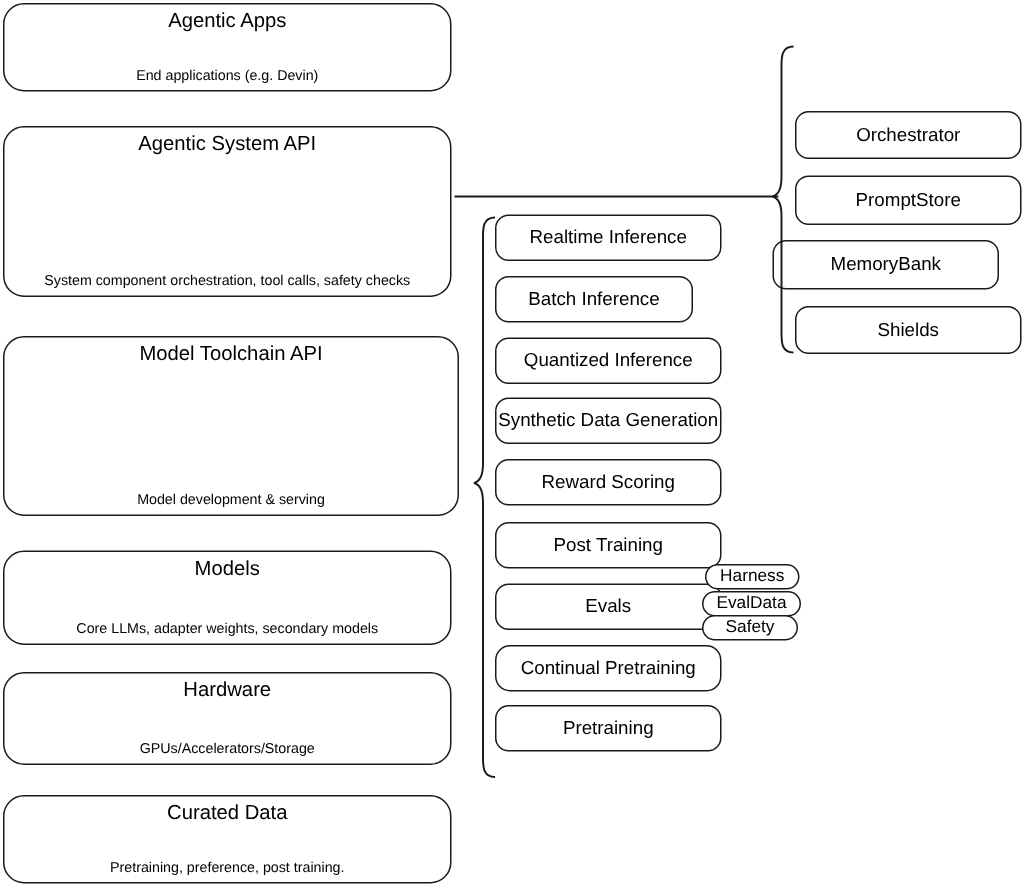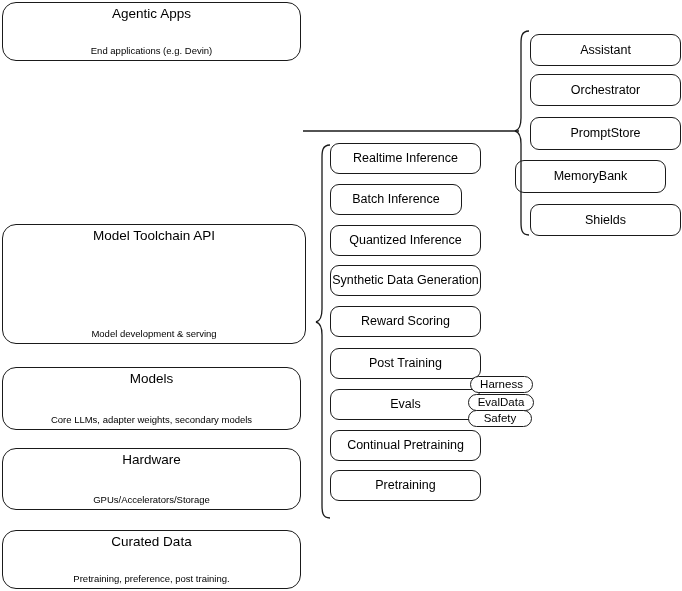--- a/index.html
+++ b/index.html
@@ -121,20 +121,24 @@
              C 320,323 322,327 322,335
              L 322,505
              C 322,511 322,518 330,518"></path>
   </svg>
 
   <div class="stack-box" style="left:2px; top:2px; width:299px; height:59px;">
     <div class="stack-title">Agentic Apps</div>
     <div class="stack-sub">End applications (e.g. Devin)</div>
   </div>
 
+  <div class="stack-box" style="left:2px; top:84px; width:299px; height:114px;">
+    <div class="stack-title">Agentic System API</div>
+    <div class="stack-sub">System component orchestration, tool calls, safety checks</div>
+  </div>
 
   <div class="stack-box" style="left:2px; top:224px; width:304px; height:120px;">
     <div class="stack-title">Model Toolchain API</div>
     <div class="stack-sub">Model development &amp; serving</div>
   </div>
 
   <div class="stack-box" style="left:2px; top:367px; width:299px; height:63px;">
     <div class="stack-title">Models</div>
     <div class="stack-sub">Core LLMs, adapter weights, secondary models</div>
   </div>
@@ -142,21 +146,20 @@
   <div class="stack-box" style="left:2px; top:448px; width:299px; height:62px;">
     <div class="stack-title">Hardware</div>
     <div class="stack-sub">GPUs/Accelerators/Storage</div>
   </div>
 
   <div class="stack-box" style="left:2px; top:530px; width:299px; height:59px;">
     <div class="stack-title">Curated Data</div>
     <div class="stack-sub">Pretraining, preference, post training.</div>
   </div>
 
-  <div class="item-box" style="left:530px; top:34px; width:151px; height:32px;">Assistant</div>
 
   <div class="item-box" style="left:530px; top:74px; width:151px; height:32px;">Orchestrator</div>
 
   <div class="item-box" style="left:530px; top:117px; width:151px; height:33px;">PromptStore</div>
 
   <div class="item-box" style="left:515px; top:160px; width:151px; height:33px;">MemoryBank</div>
 
   <div class="item-box" style="left:530px; top:204px; width:151px; height:32px;">Shields</div>
 
   <div class="item-box" style="left:330px; top:143px; width:151px; height:31px;">Realtime Inference</div>
@@ -166,21 +169,21 @@
   <div class="item-box" style="left:330px; top:225px; width:151px; height:31px;">Quantized Inference</div>
 
   <div class="item-box" style="left:330px; top:265px; width:151px; height:31px;">Synthetic Data Generation</div>
 
   <div class="item-box" style="left:330px; top:306px; width:151px; height:31px;">Reward Scoring</div>
 
   <div class="item-box" style="left:330px; top:348px; width:151px; height:31px;">Post Training</div>
 
   <div class="item-box" style="left:330px; top:389px; width:151px; height:31px;">Evals</div>
 
-  <div class="item-box" style="left:330px; top:430px; width:151px; height:31px;">Continual Pretraining</div>
+  <div class="item-box" style="left:330px; top:430px; width:151px; height:31px;border-radius:10px;">Continual Pretraining</div>
 
   <div class="item-box" style="left:330px; top:470px; width:151px; height:31px;">Pretraining</div>
 
   <div class="pill" style="left:470px; top:376px; width:63px; height:17px;">Harness</div>
 
   <div class="pill" style="left:468px; top:394px; width:66px; height:17px;">EvalData</div>
 
   <div class="pill" style="left:468px; top:410px; width:64px; height:17px;">Safety</div>
 
 </div>

